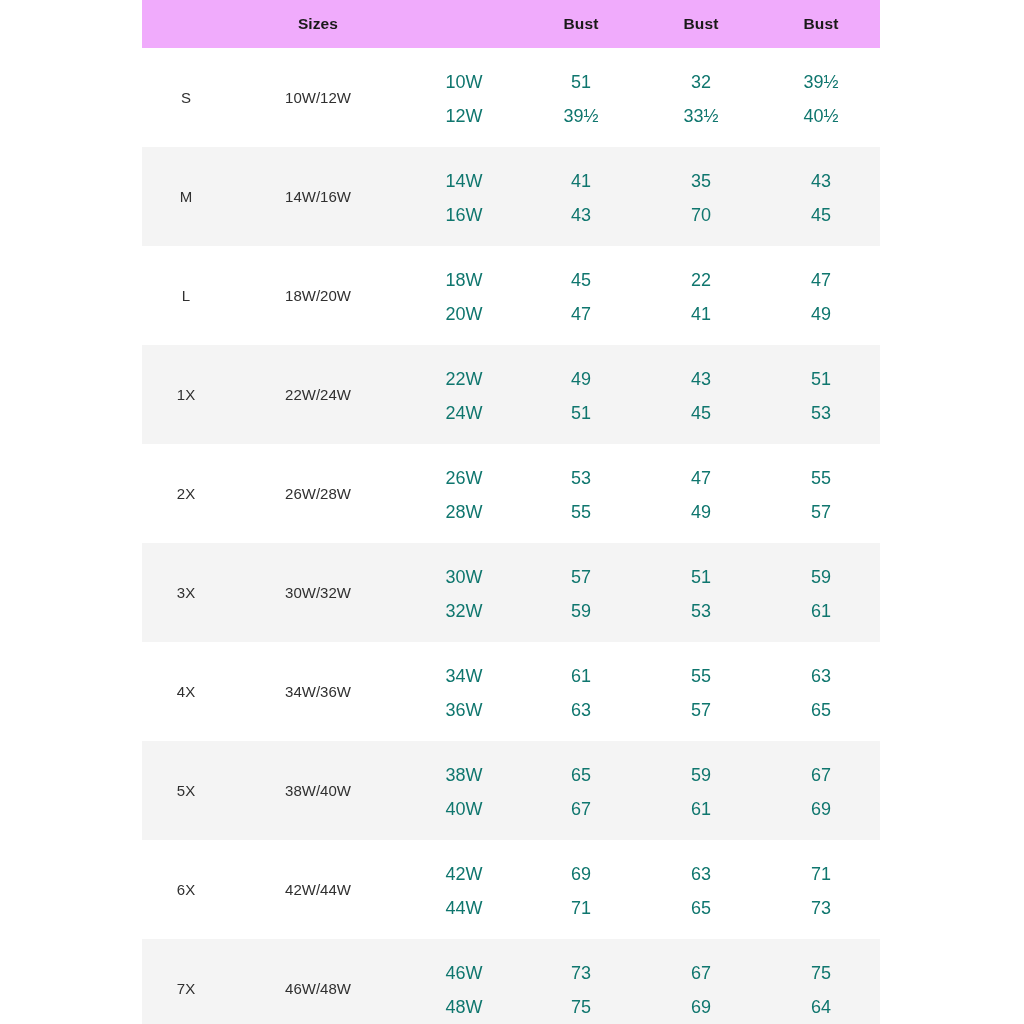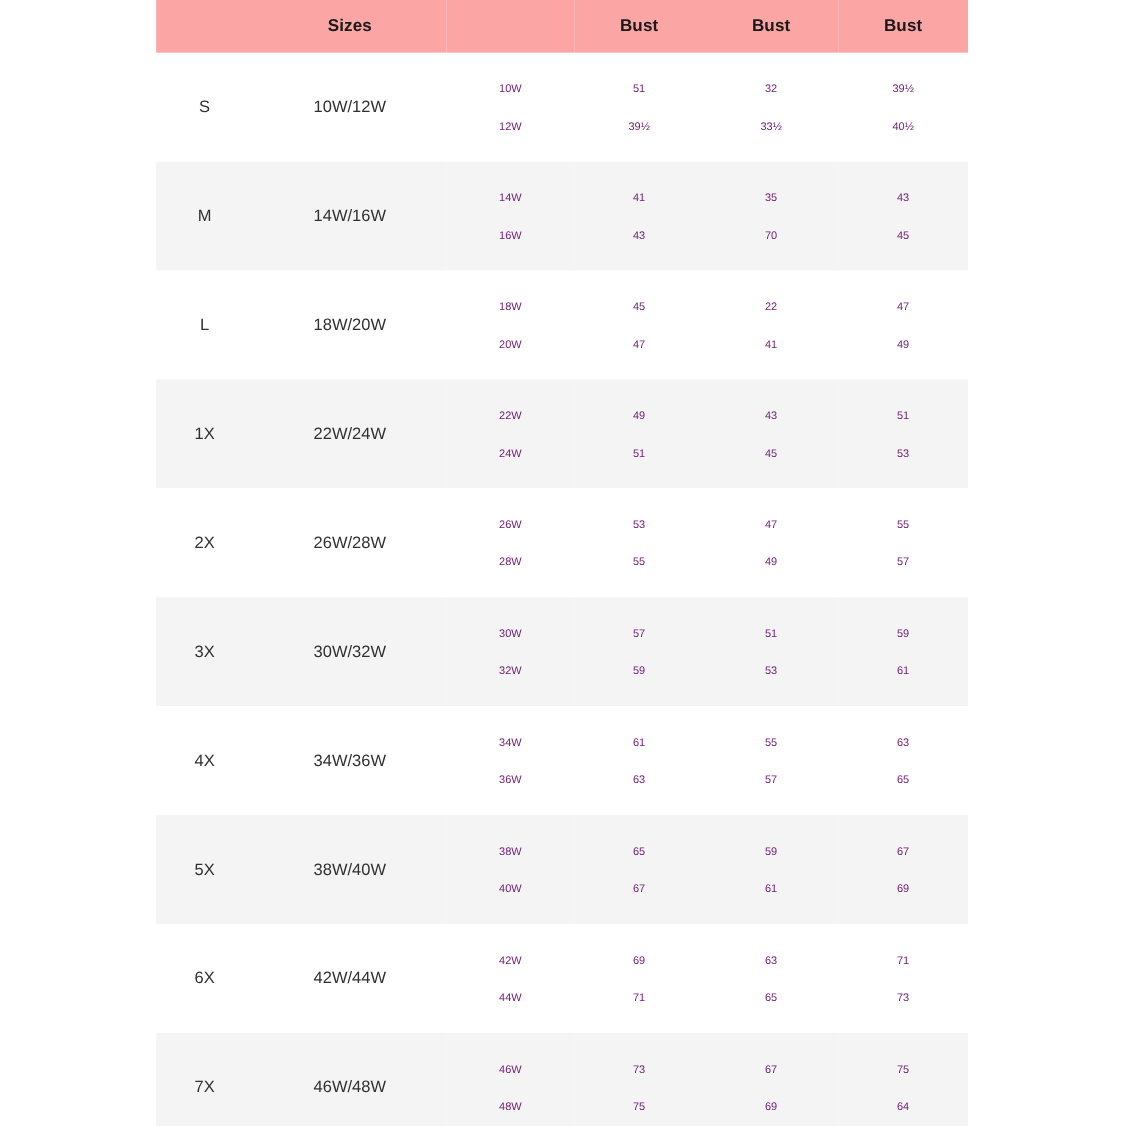--- a/index.html
+++ b/index.html
@@ -30,21 +30,21 @@
 
   
   col.c-letter { width: 88px; }
   col.c-range  { width: 176px; }
   col.c-wsize  { width: 116px; }
   col.c-bust   { width: 118px; }
   col.c-waist  { width: 122px; }
   col.c-hips   { width: 118px; }
 
   thead tr {
-    background: #fca5a5;
+    background: #f0abfc;
     height: 48px;
   }
 
   thead th {
     font-size: 15.5px;
     font-weight: bold;
     color: #1a1a1a;
     text-align: center;
     vertical-align: middle;
     letter-spacing: 0.1px;
@@ -62,22 +62,22 @@
   }
 
   tbody tr.data-row.plain {
     background: #ffffff;
   }
 
   td {
     padding: 0;
     vertical-align: middle;
     text-align: center;
-    font-size: 10px;
-    color: #701a75;
+    font-size: 18px;
+    color: #0f766e;
     font-weight: normal;
   }
 
   td.letter-cell,
   td.range-cell {
     font-size: 15px;
     color: #303030;
   }
 
   .stack {

